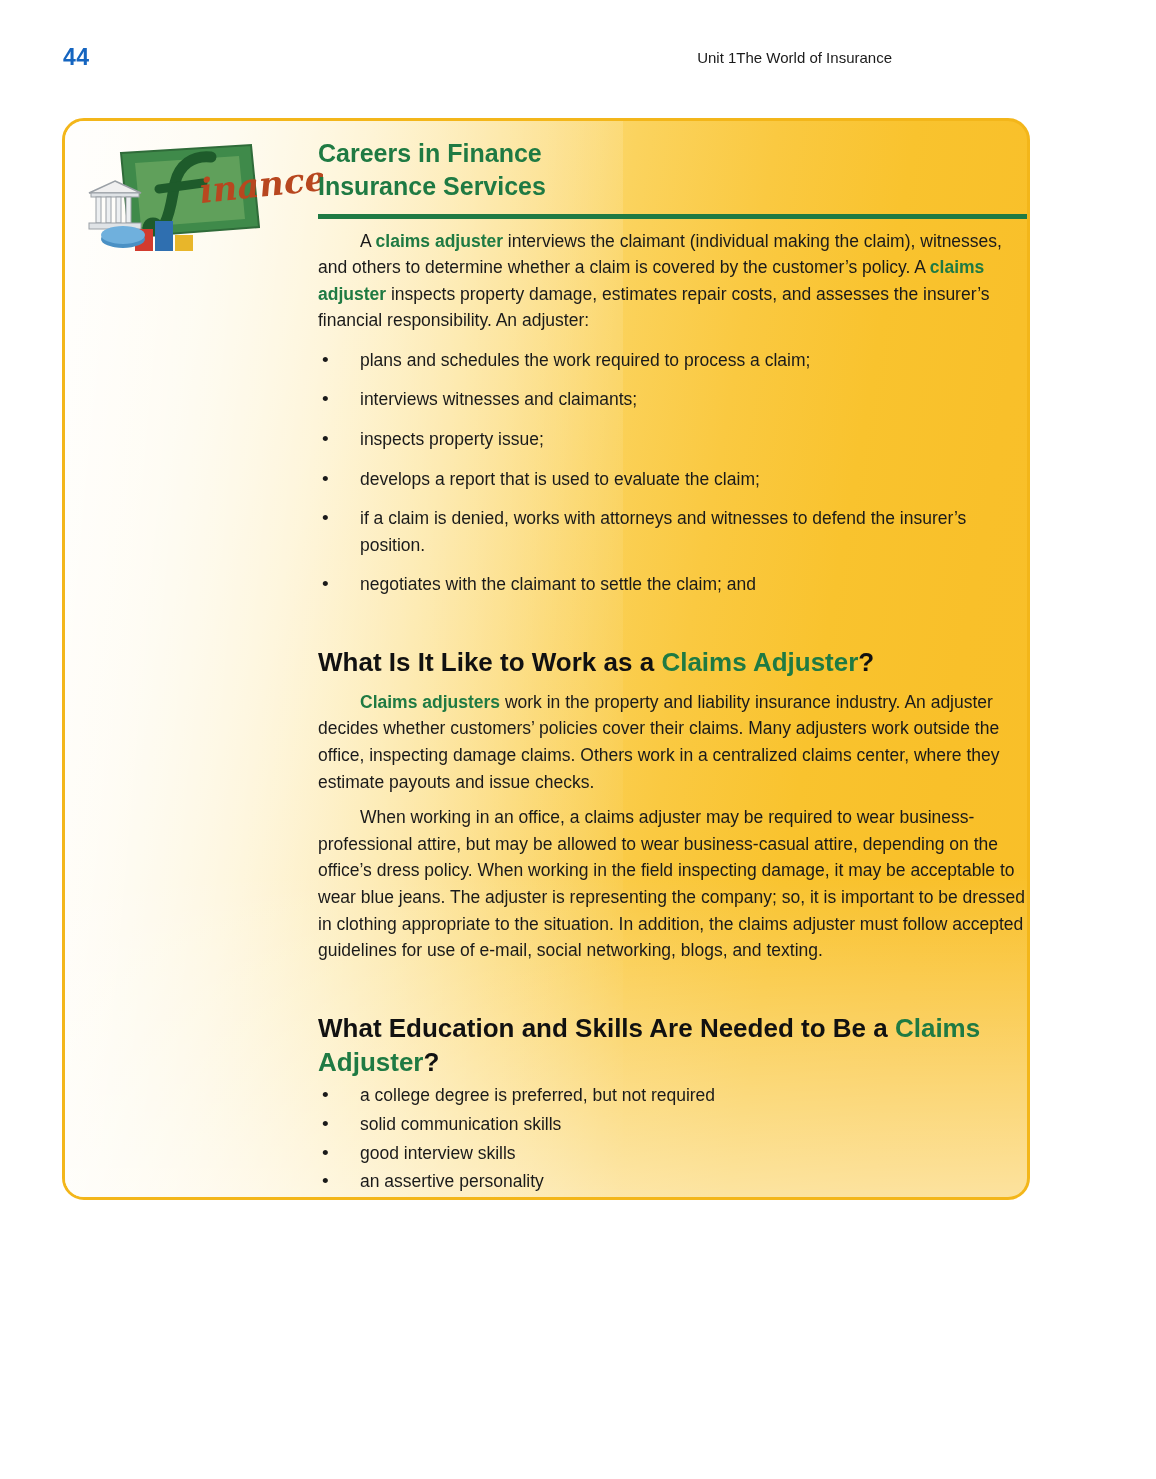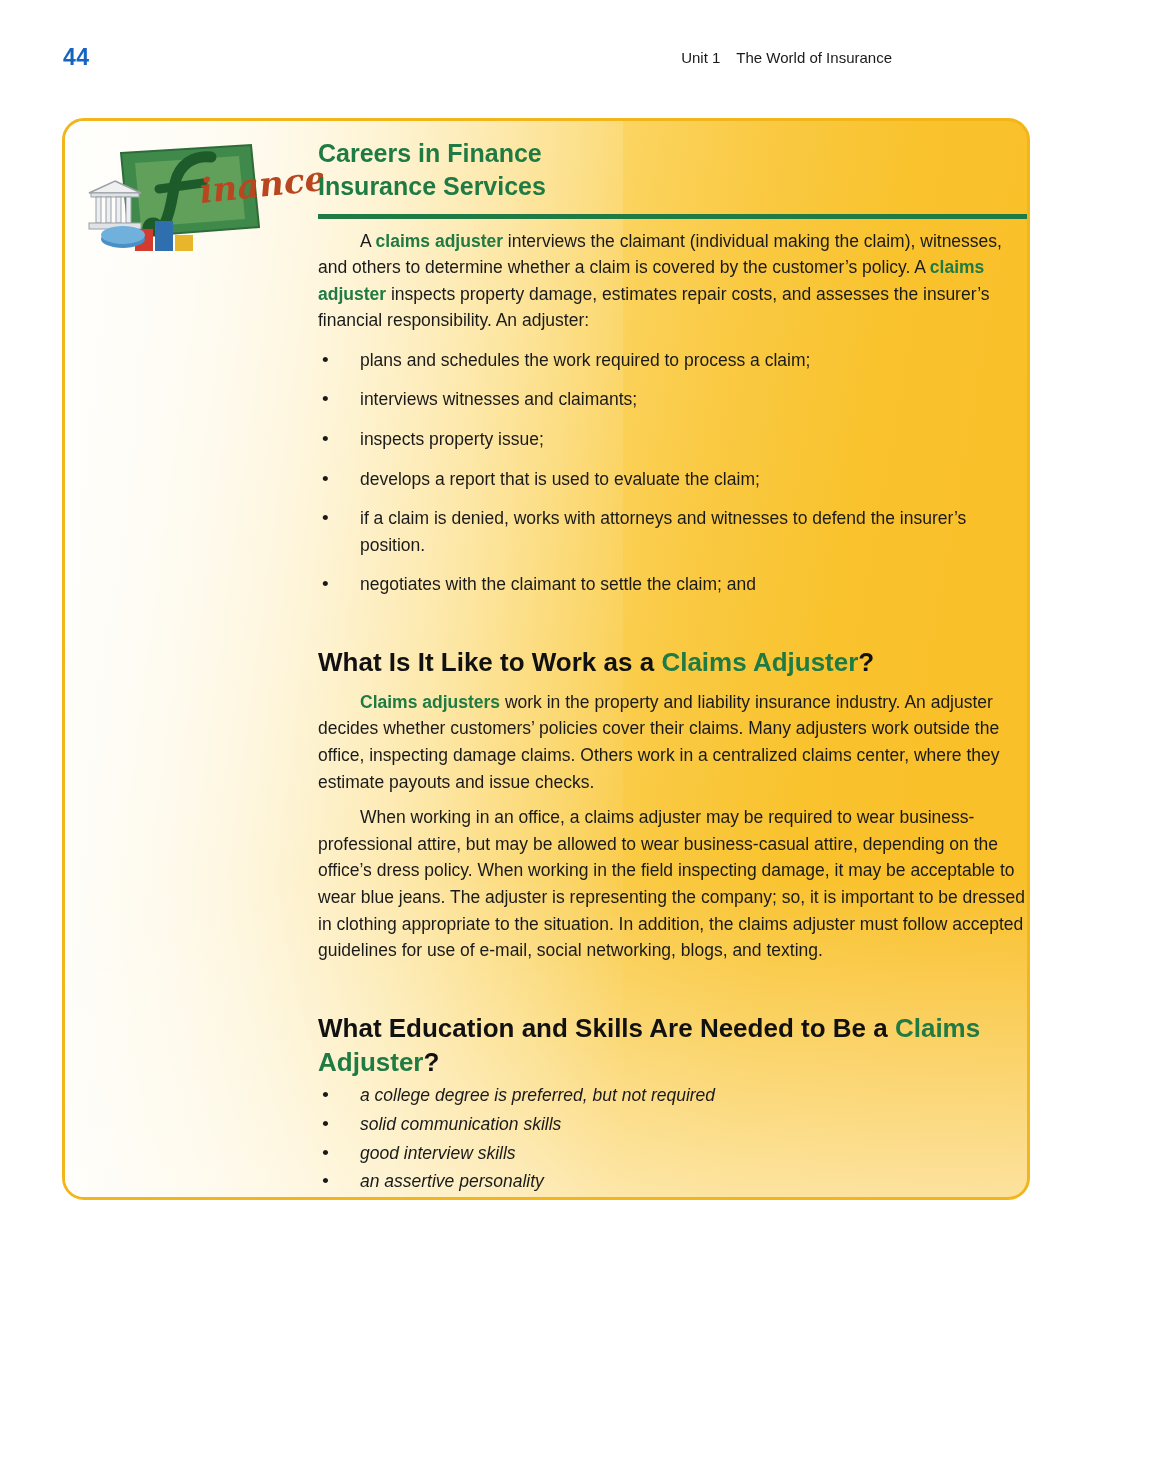--- a/index.html
+++ b/index.html
@@ -35,21 +35,21 @@
   }
   .running-head {
     position: absolute;
     right: 136px;
     top: 5px;
     font-size: 15px;
     color: #1a1a1a;
     white-space: nowrap;
   }
   .running-head .unit-label {
-    margin-right: 16px;
+    margin-right: 0;
   }
 
   
   .feature-box {
     position: absolute;
     left: 62px;
     top: 118px;
     width: 968px;
     height: 1082px;
     border: 3px solid #f3b61a;
@@ -159,21 +159,21 @@
     color: #1a1a1a;
   }
   ul.bullets li::before {
     content: "\2022";
     position: absolute;
     left: 4px;
     top: -1px;
     font-size: 19px;
     color: #1a1a1a;
   }
-  ul.bullets.skills li { margin-top: 2px; font-style: italic; }
+  ul.bullets.skills li { margin-top: 2px; }
 
   .spacer-lg { height: 26px; }
 </style>
 </head>
 <body>
 
 <div class="page-header">
   <div class="folio">44</div>
   <div class="running-head">
     <span class="unit-label">Unit 1</span><span>The World of Insurance</span>

